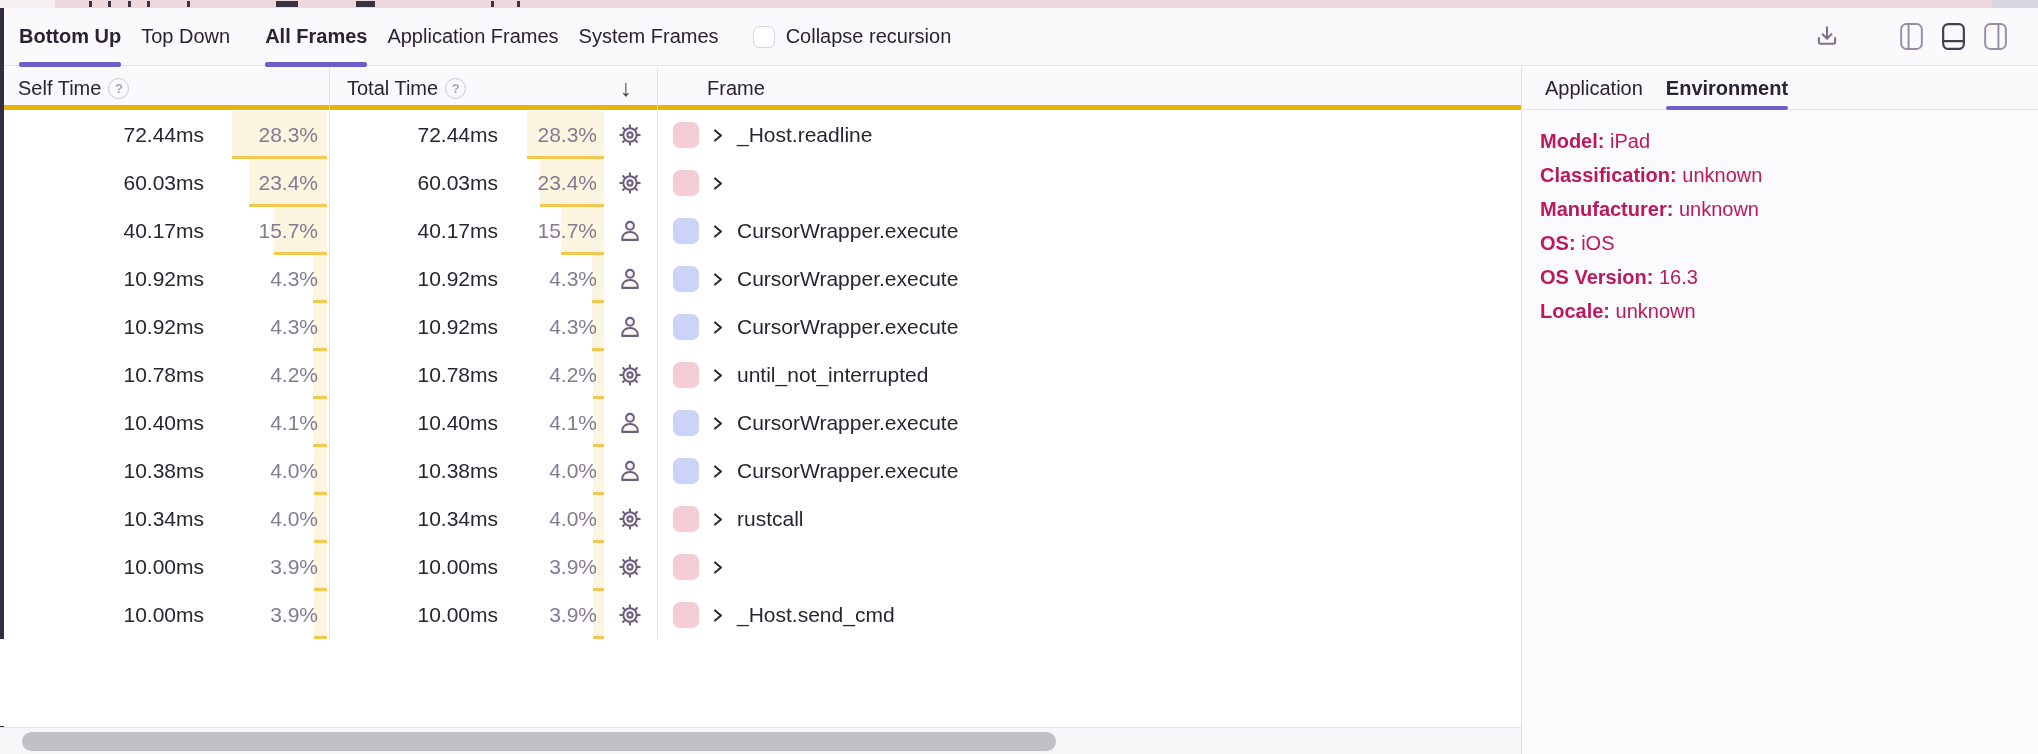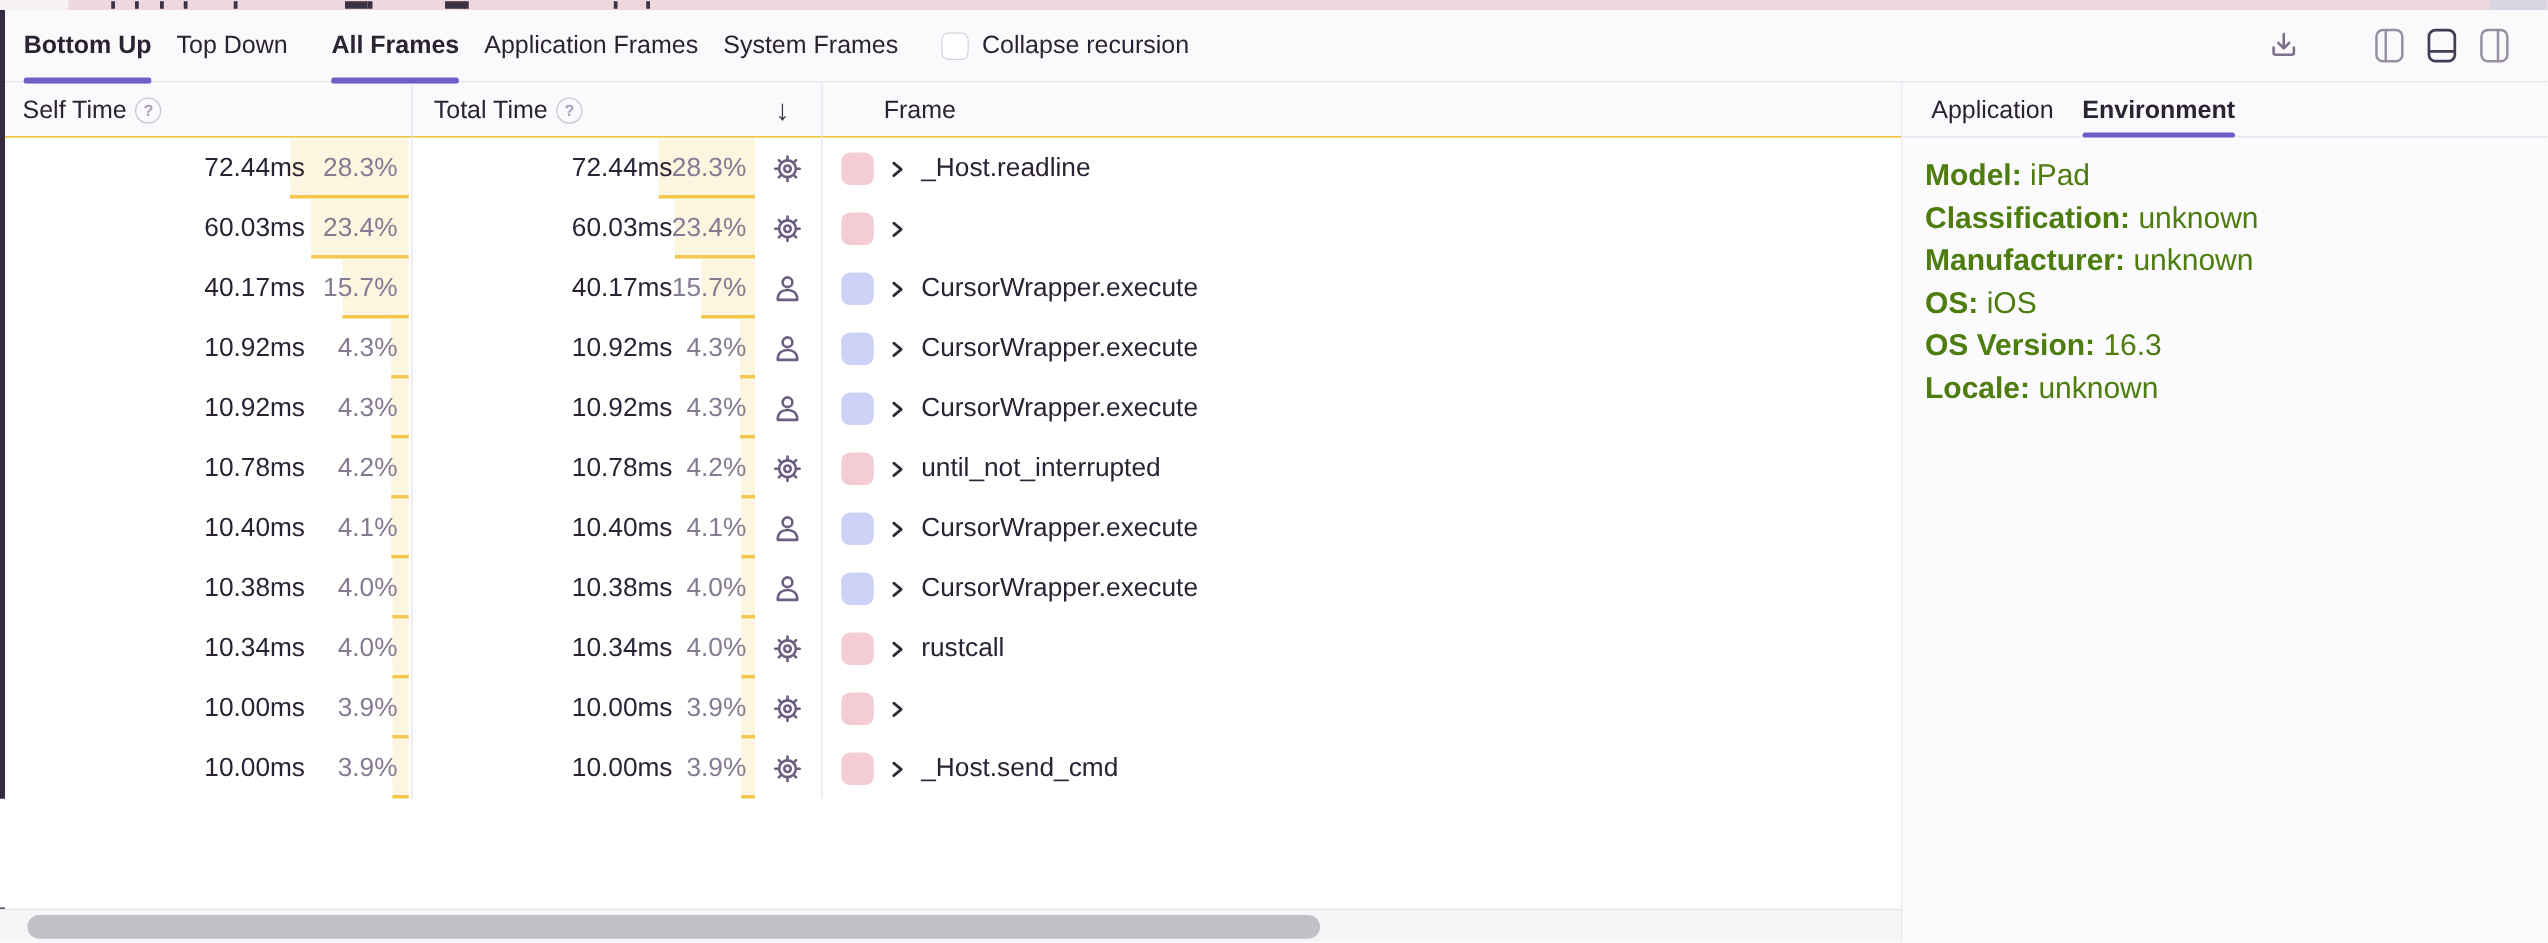--- a/index.html
+++ b/index.html
@@ -34,21 +34,21 @@
   }
   #collapse-label{font-size:20px;margin-left:11px;color:#2b2233;}
   #toolbar-icons{margin-left:auto;display:flex;align-items:center;padding-right:30px;}
   .tb-icon{width:26px;height:26px;display:flex;align-items:center;justify-content:center;cursor:pointer;}
   .tb-icon svg{display:block;}
   #download-icon{margin-right:42px;}
   .layout-icon{margin-left:16px;}
   
   #table-header{
     position:absolute;left:0;top:67px;width:1521px;height:43px;background:#faf9fb;
-    border-bottom:1px solid #eab308;box-sizing:border-box;
+    border-bottom:5px solid #eab308;box-sizing:border-box;
   }
   .hdr-cell{position:absolute;top:0;height:42px;display:flex;align-items:center;
     font-size:20px;font-weight:500;color:#2b2233;}
   #hdr-self{left:18px;}
   #hdr-total{left:347px;}
   #hdr-frame{left:707px;}
   .help-icon{
     width:21px;height:21px;border:1.5px solid #cbc4d4;border-radius:50%;
     margin-left:7px;display:inline-flex;align-items:center;justify-content:center;
     font-size:13px;font-weight:700;color:#a99fb6;box-sizing:border-box;
@@ -59,28 +59,28 @@
   
   #panel{position:absolute;left:1522px;top:67px;right:0;bottom:0;background:#fbfafc;}
   #panel-tabs{height:43px;border-bottom:1px solid #e7e1ec;display:flex;align-items:center;
     padding-left:23px;box-sizing:border-box;background:#faf9fb;}
   .panel-tab{position:relative;height:43px;display:flex;align-items:center;
     font-size:20px;color:#2b2233;margin-right:23px;cursor:pointer;}
   .panel-tab.active{font-weight:700;}
   .panel-tab.active::after{content:"";position:absolute;left:0;right:0;bottom:0;height:4px;
     background:#6c5fc7;border-radius:2px;}
   #panel-details{padding:14px 0 0 18px;}
-  .detail-line{font-size:24px;line-height:34px;color:#4d7c0f;white-space:nowrap;}
+  .detail-line{font-size:20px;line-height:34px;color:#be185d;white-space:nowrap;}
   .detail-line b{font-weight:700;}
   
   #table-body{position:absolute;left:0;top:111px;width:1521px;background:#ffffff;}
   .row{position:relative;height:48px;width:1521px;background:#ffffff;}
   .cell{position:absolute;top:0;height:48px;line-height:48px;}
   .bar{position:absolute;top:0;bottom:0;background:#fcf5e0;border-bottom:3px solid #f5c74e;box-sizing:border-box;}
-  .time-val{font-size:21px;font-weight:500;color:#2b2233;text-align:right;padding-left:40px;}
+  .time-val{font-size:21px;font-weight:500;color:#2b2233;text-align:right;}
   .pct-val{font-size:21px;color:#857a92;text-align:right;}
   .self-time{left:0;width:204px;}
   .self-pct{left:0;width:318px;z-index:2;}
   .total-time{left:330px;width:168px;}
   .total-pct{left:430px;width:167px;z-index:2;}
   .row-icon{position:absolute;left:614px;top:0;height:48px;width:32px;
     display:flex;align-items:center;justify-content:center;cursor:pointer;}
   .chip{position:absolute;left:673px;top:11px;width:26px;height:26px;border-radius:7px;}
   .chip.pink{background:#f3cdd3;}
   .chip.blue{background:#cdd3f6;}

